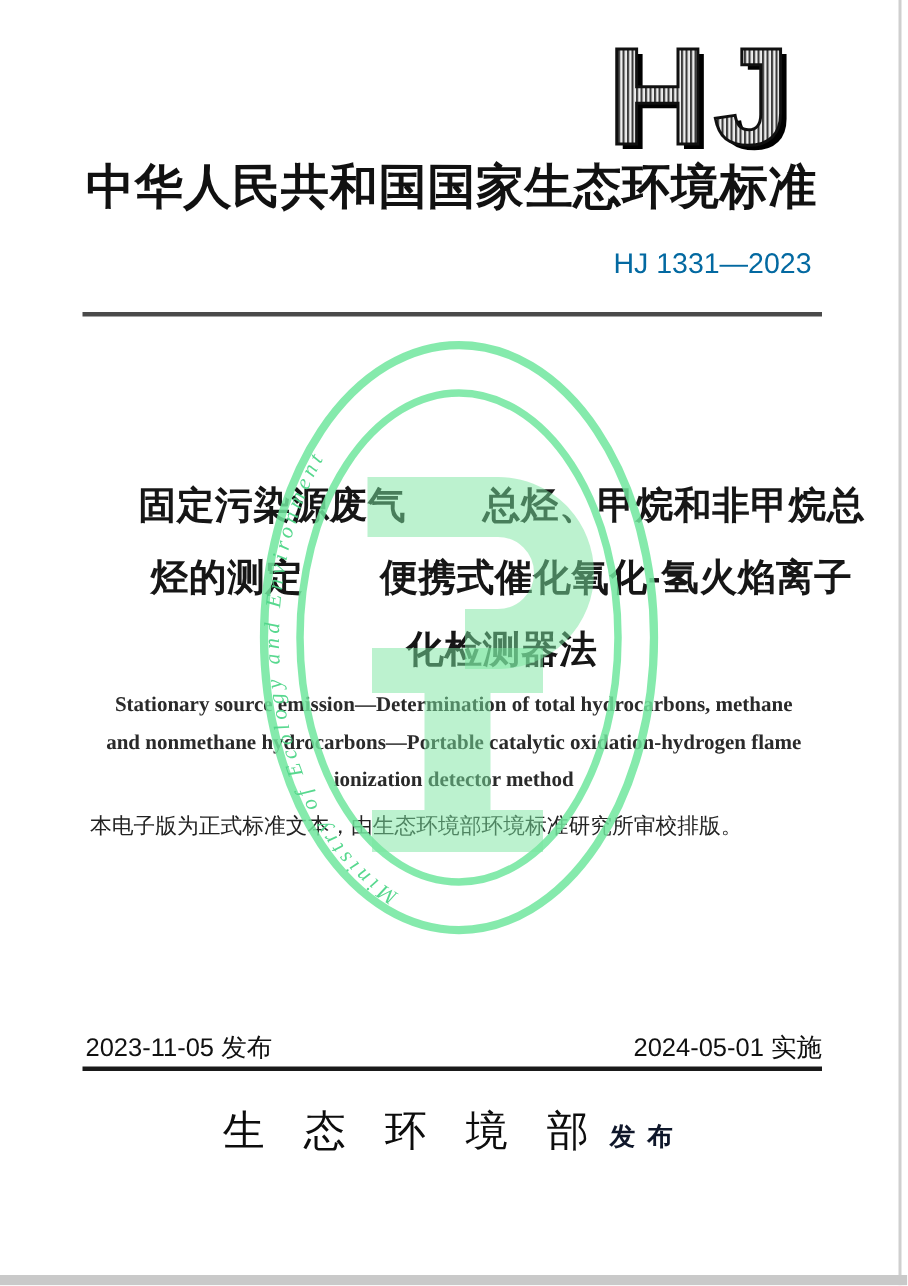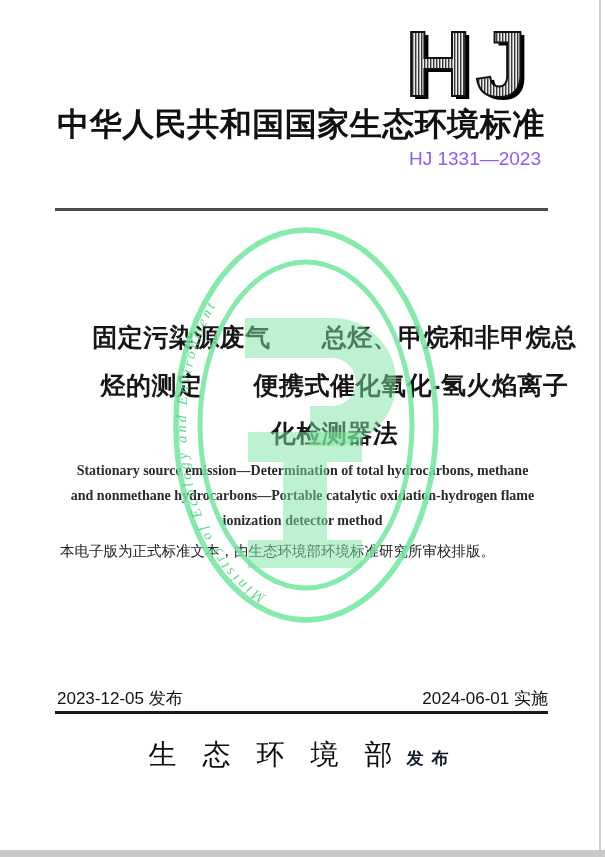--- a/index.html
+++ b/index.html
@@ -21,22 +21,22 @@
 
   .org-title{
     position:absolute;top:104px;left:0;width:602px;
     text-align:center;
     font-family:"Liberation Serif",serif;
     font-weight:bold;font-size:32px;line-height:40px;
     letter-spacing:0.5px;color:#111;
     white-space:nowrap;
   }
   .std-num{
-    position:absolute;top:149px;right:64px;
-    font-size:19px;line-height:20px;color:#8b5cf6;
+    position:absolute;top:167px;right:64px;
+    font-size:19px;line-height:20px;color:#0369a1;
   }
   .rule-top{position:absolute;top:208px;left:55px;width:493px;height:3px;background:#4a4a4a;}
 
   .title-cn{
     position:absolute;top:313px;left:0;width:605px;
     text-align:center;
     font-weight:bold;font-size:25px;line-height:48px;
     color:#161616;letter-spacing:0.5px;
     white-space:nowrap;
     padding-left:32px;
@@ -118,22 +118,22 @@
 
   <div class="title-en">
     <div>Stationary source emission—Determination of total hydrocarbons, methane</div>
     <div>and nonmethane hydrocarbons—Portable catalytic oxidation-hydrogen flame</div>
     <div>ionization detector method</div>
   </div>
 
   <div class="edition-note">本电子版为正式标准文本，由生态环境部环境标准研究所审校排版。</div>
 
   <div class="dates-row">
-    <span>2023-12-05 发布</span>
-    <span>2024-06-01 实施</span>
+    <span>2023-11-05 发布</span>
+    <span>2024-05-01 实施</span>
   </div>
   <div class="rule-bottom"></div>
   <div class="issuer-row">
     <span class="issuer">生态环境部</span><span class="issuer-suffix">发布</span>
   </div>
 
   <svg class="watermark" viewBox="0 0 292 410" aria-hidden="true">
     <defs>
       <path id="wm-arc" d="M 146 384 A 120 181 0 0 1 146 22" fill="none"></path>
     </defs>

